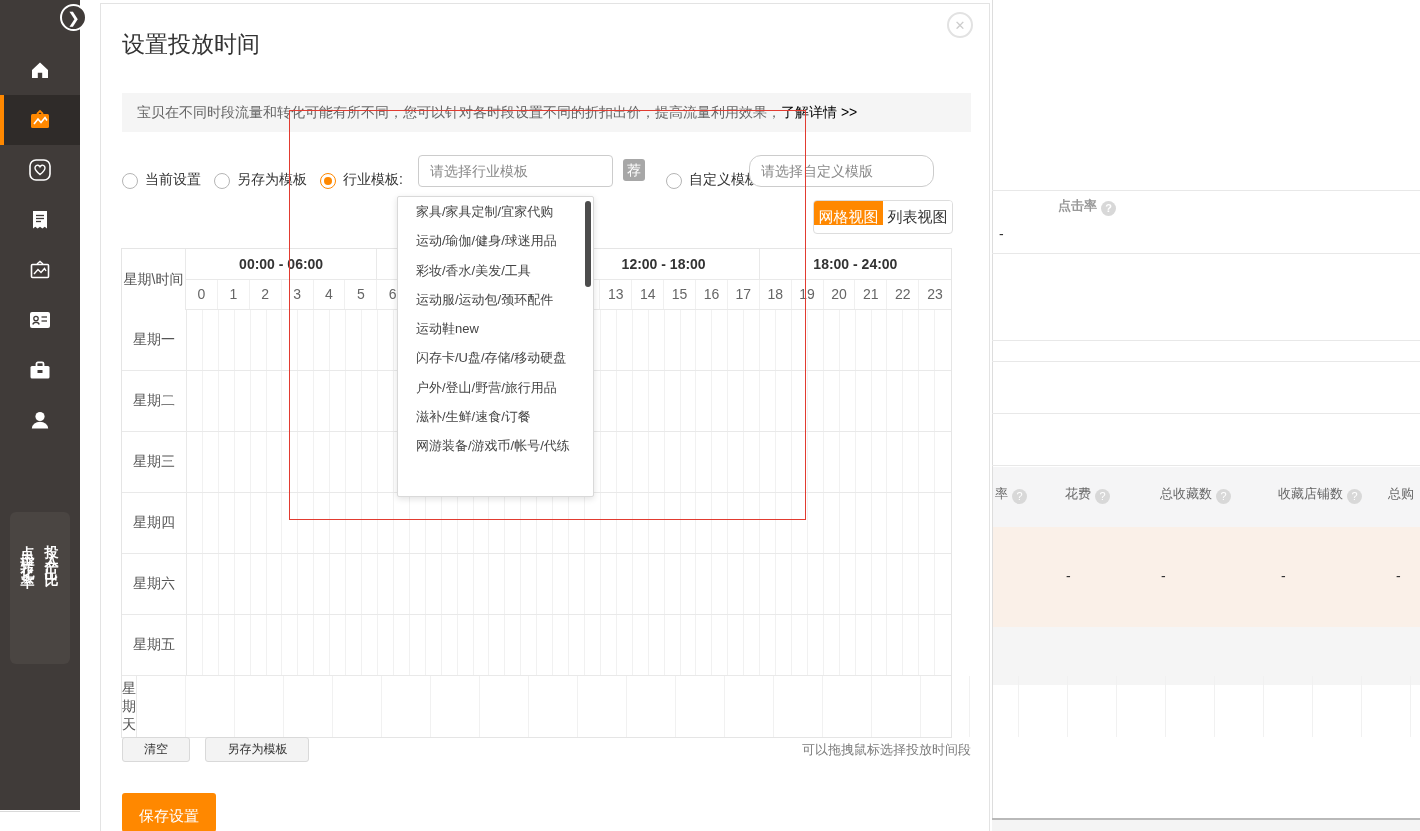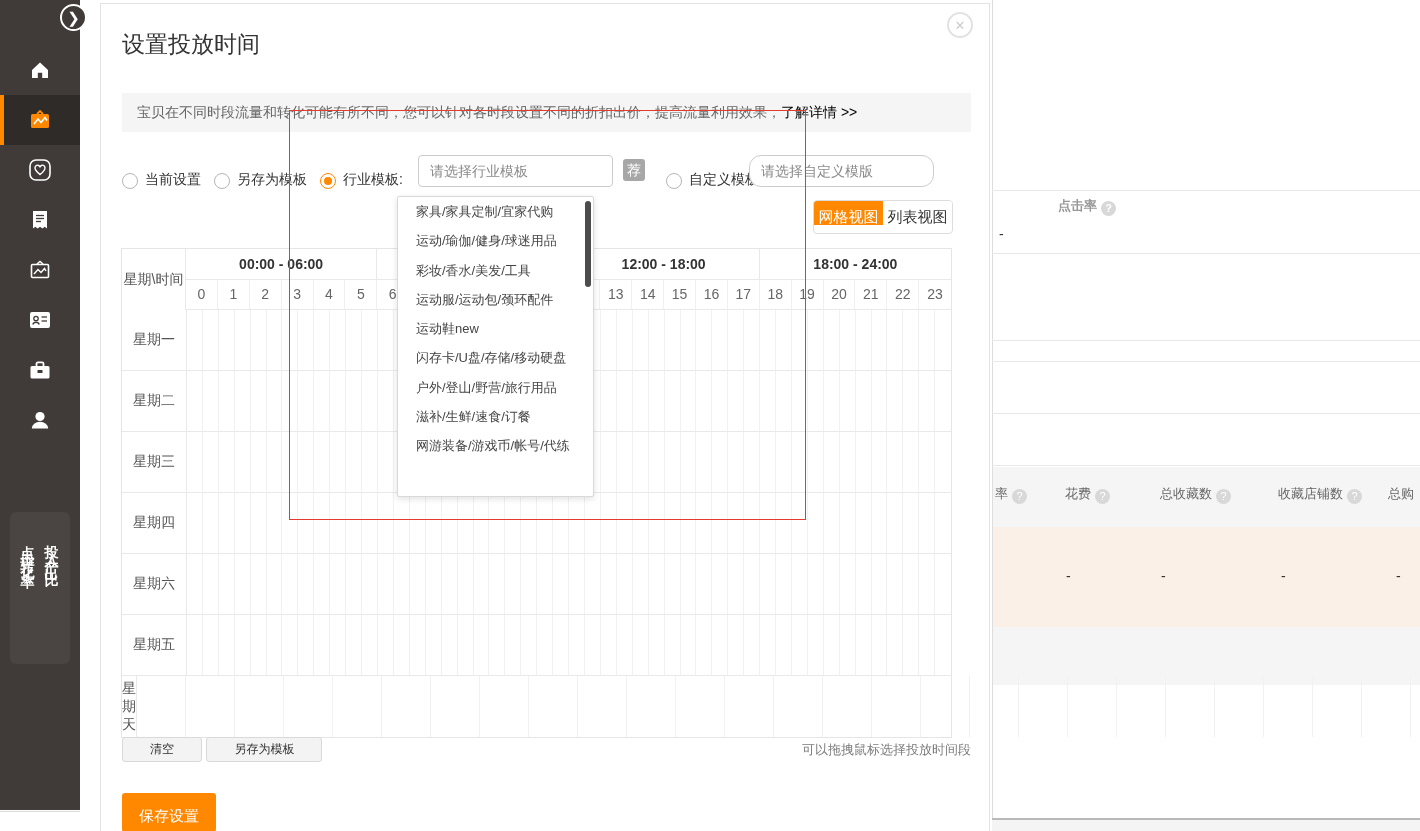--- a/index.html
+++ b/index.html
@@ -75,22 +75,22 @@
   .thour { width:31.875px; text-align:center; font-size:14px; color:#666; line-height:29px; border-right:1px solid #f0f0f0; }
   .thour:last-child { border-right:none; }
   .trow { display:flex; height:61px; border-bottom:1px solid #e9e9e9; }
   .trow:last-child { border-bottom:none;gap:48px; }
   .tday { width:65px; font-size:14px; color:#555; display:flex; align-items:center; justify-content:center;
     border-right:1px solid #e9e9e9; }
   .tcell { width:15.9375px; border-right:1px solid #f1f1f1; }
   .tcell:last-child { border-right:none; }
 
   .foot-row { position:absolute; left:21px; top:733px; width:849px; height:26px; }
-  .btn-gray { display:inline-block; height:25px; line-height:23px; padding:0 27px; background:#f3f3f3;
-    border:1px solid #d9d9d9; border-radius:3px; font-size:12px; color:#333; cursor:pointer; }
+  .btn-gray { display:inline-block; height:25px; line-height:23px; padding:0 21px; background:#f3f3f3;
+    border:1px solid #d9d9d9; border-radius:3px; font-size:12px; color:#333; margin-right:11px; cursor:pointer; }
   .drag-hint { position:absolute; right:0; top:4px; font-size:13px; color:#7c7c7c; }
   .btn-save { position:absolute; left:21px; top:789px; height:39px; padding:14px 17px; background:#ff8800; border:none;
     border-radius:3px; color:#fff; font-size:15px; cursor:pointer; font-family:inherit; }
 
   
   .dropdown { position:absolute; left:397px; top:196px; width:197px; height:301px; background:#fff;
     border:1px solid #d9d9d9; border-radius:2px; box-shadow:0 2px 6px rgba(0,0,0,.12); overflow:hidden; z-index:10; }
   .dd-item { height:29.3px; line-height:29.3px; padding-left:18px; font-size:13px; color:#444;
     white-space:nowrap; cursor:pointer; }
   .dd-scrollbar { position:absolute; right:2px; top:4px; width:6px; height:86px; background:#4c4c4c; border-radius:3px; }

